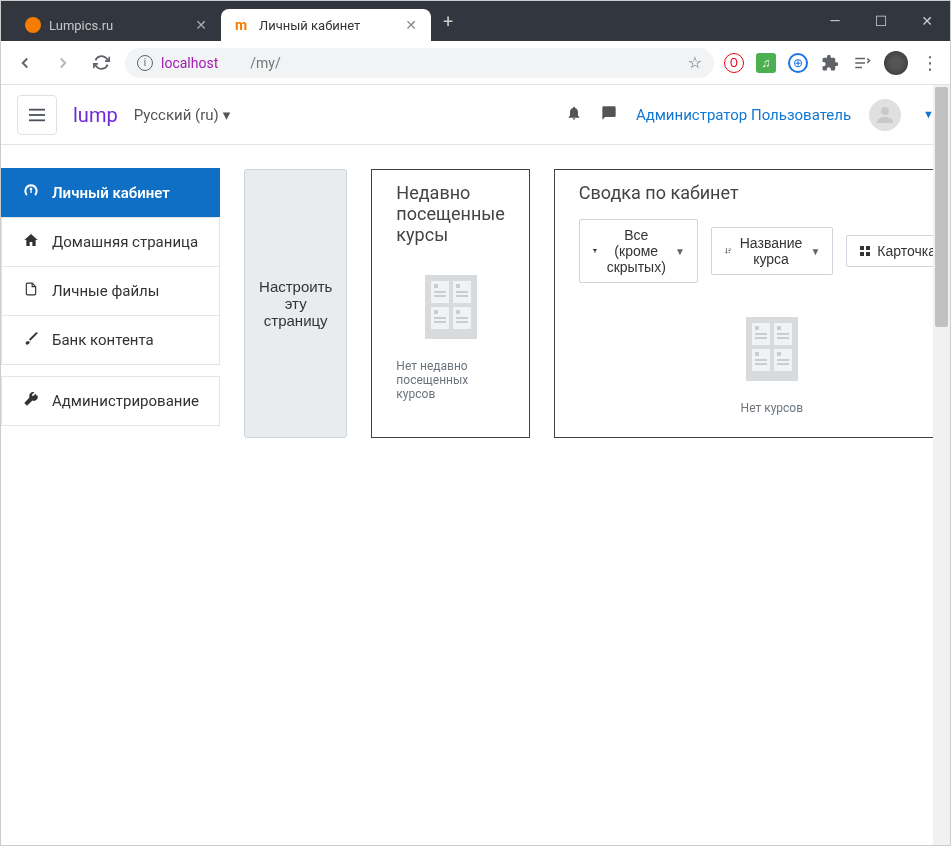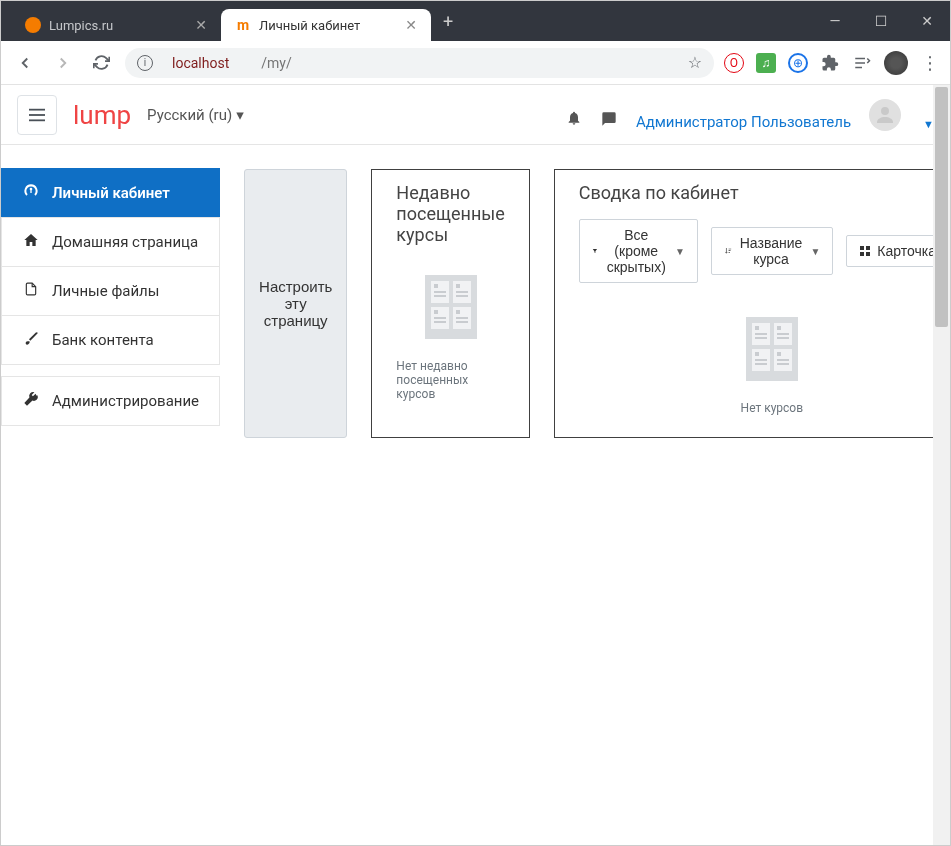--- a/index.html
+++ b/index.html
@@ -1,40 +1,40 @@
 <!DOCTYPE html>
 <html><head>
 <meta charset="utf-8">
 <style>
 * { box-sizing: border-box; margin: 0; padding: 0; }
 body { font-family: -apple-system, BlinkMacSystemFont, "Segoe UI", Roboto, Arial, sans-serif; background: #f0f0f0; overflow: hidden; }
 .window { width: 951px; height: 846px; background: #fff; display: flex; flex-direction: column; border: 1px solid #ccc; }
 
 
-.titlebar { background: #32363e; height: 40px; display: flex; align-items: stretch; text-align: center; }
+.titlebar { background: #32363e; height: 40px; display: flex; align-items: stretch; }
 .tabs { display: flex; flex: 1; align-items: flex-end; padding-left: 10px; }
 .tab { display: flex; align-items: center; padding: 8px 14px; color: #c5c7ca; font-size: 13px; gap: 8px; border-radius: 8px 8px 0 0; min-width: 210px; justify-content: space-between; }
 .tab.active { background: #fff; color: #333; }
 .tab-inner { display: flex; align-items: center; gap: 8px; }
 .tab-close { font-size: 14px; color: #888; cursor: pointer; }
 .tab.inactive .tab-close { color: #aaa; }
 .favicon { width: 16px; height: 16px; display: inline-block; border-radius: 50%; }
 .favicon.orange { background: #f57c00; }
 .favicon.moodle { background: transparent; color: #f57c00; font-weight: bold; font-size: 14px; }
 .new-tab { color: #ccc; padding: 8px 12px; font-size: 18px; cursor: pointer; align-self: center; }
 .win-controls { display: flex; }
 .win-btn { width: 46px; height: 40px; display: flex; align-items: center; justify-content: center; color: #ccc; font-size: 14px; }
 
 
 .addrbar { background: #fff; height: 44px; display: flex; align-items: center; padding: 0 10px; gap: 10px; border-bottom: 1px solid #e3e3e3; }
 .nav-btn { width: 28px; height: 28px; display: flex; align-items: center; justify-content: center; color: #5f6368; border-radius: 50%; }
 .nav-btn.disabled { color: #b7b7b7; }
 .omnibox { flex: 1; display: flex; align-items: center; background: #f1f3f4; border-radius: 16px; height: 30px; padding: 0 12px; gap: 8px; font-size: 14px; color: #202124; }
 .omnibox .info { color: #5f6368; width: 16px; height: 16px; border: 1.5px solid #5f6368; border-radius: 50%; display: flex; align-items: center; justify-content: center; font-size: 10px; }
-.omnibox .host { color: #7f1d1d; margin-left: 11px; }
+.omnibox .host { color: #a21caf; }
 .omnibox .path { color: #757575; padding-left: 32px; }
 .star { margin-left: auto; color: #5f6368; font-size: 16px; }
 .ext-icons { display: flex; gap: 12px; align-items: center; }
 .ext-icons > * { width: 20px; height: 20px; display: flex; align-items: center; justify-content: center; border-radius: 3px; font-size: 12px; }
 .ext-o { background: #fff; color: #e30613; border: 1px solid #e30613; border-radius: 50%; }
 .ext-music { background: #4caf50; color: #fff; }
 .ext-globe { color: #1a73e8; border: 2px solid #1a73e8; border-radius: 50%; }
 .ext-puzzle { color: #5f6368; }
 .ext-list { color: #5f6368; }
 .avatar-small { width: 24px; height: 24px; border-radius: 50%; background: radial-gradient(circle, #555 30%, #333 100%); }
@@ -42,23 +42,23 @@
 
 
 .page { flex: 1; display: flex; overflow: hidden; position: relative; }
 .page-inner { flex: 1; background: #fff; overflow-y: auto; }
 .page-scroll { position: absolute; right: 0; top: 0; bottom: 0; width: 17px; background: #f1f1f1; }
 .page-scroll-thumb { position: absolute; right: 2px; top: 2px; width: 13px; height: 240px; background: #c1c1c1; border-radius: 2px; }
 
 
 .m-header { height: 60px; display: flex; align-items: center; padding: 0 16px; gap: 16px; border-bottom: 1px solid #e5e5e5; }
 .ham-btn { width: 40px; height: 40px; border: 1px solid #dee2e6; background: #fff; border-radius: 4px; display: flex; align-items: center; justify-content: center; color: #495057; font-size: 16px; }
-.site-name { font-size: 26px; color: #ef4444; }
+.site-name { font-size: 20px; color: #6d28d9; }
 .lang-sel { font-size: 15px; color: #555; display: flex; align-items: center; gap: 4px; }
-.m-header-right { margin-left: auto; display: flex; align-items: flex-end; gap: 18px; }
+.m-header-right { margin-left: auto; display: flex; align-items: center; gap: 18px; }
 .icon-btn { color: #555; font-size: 16px; }
 .user-link { color: #1177d1; font-size: 15px; }
 .user-avatar { width: 32px; height: 32px; border-radius: 50%; background: #e0e0e0; display: flex; align-items: center; justify-content: center; color: #bbb; }
 .caret { color: #1177d1; font-size: 11px; margin-left: 4px; }
 
 
 .m-body { display: flex; padding: 24px 24px 24px 0; gap: 24px; background: #fff; }
 .sidebar { width: 284px; background: #fff; }
 .nav-item { display: flex; align-items: center; gap: 12px; padding: 14px 20px; font-size: 15px; color: #333; border: 1px solid #e5e5e5; margin-top: -1px; background: #fff; }
 .nav-item.active { background: #0f6fc5; color: #fff; border-color: #0f6fc5; font-weight: 600; }

